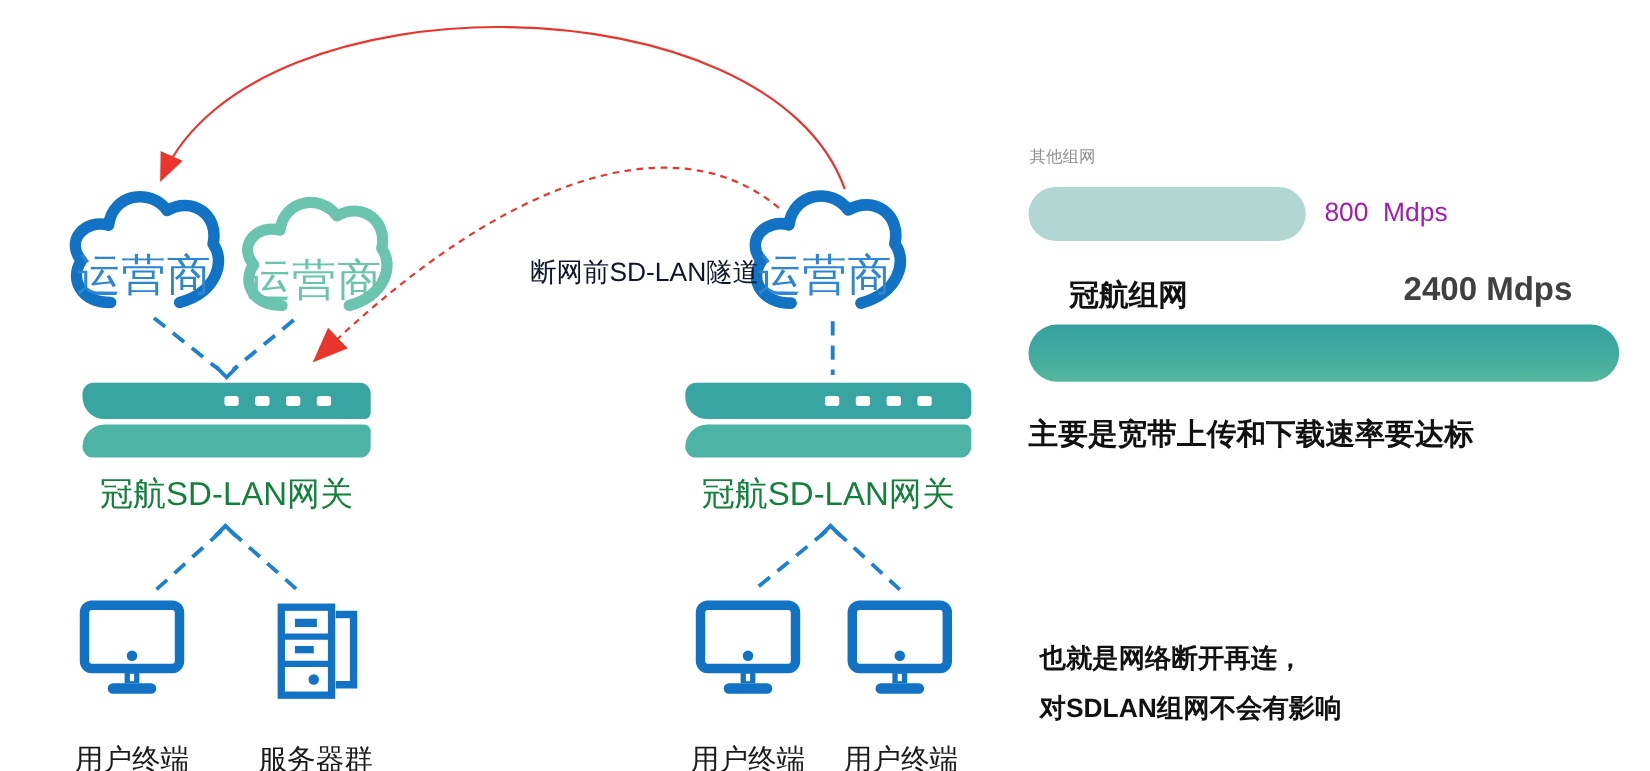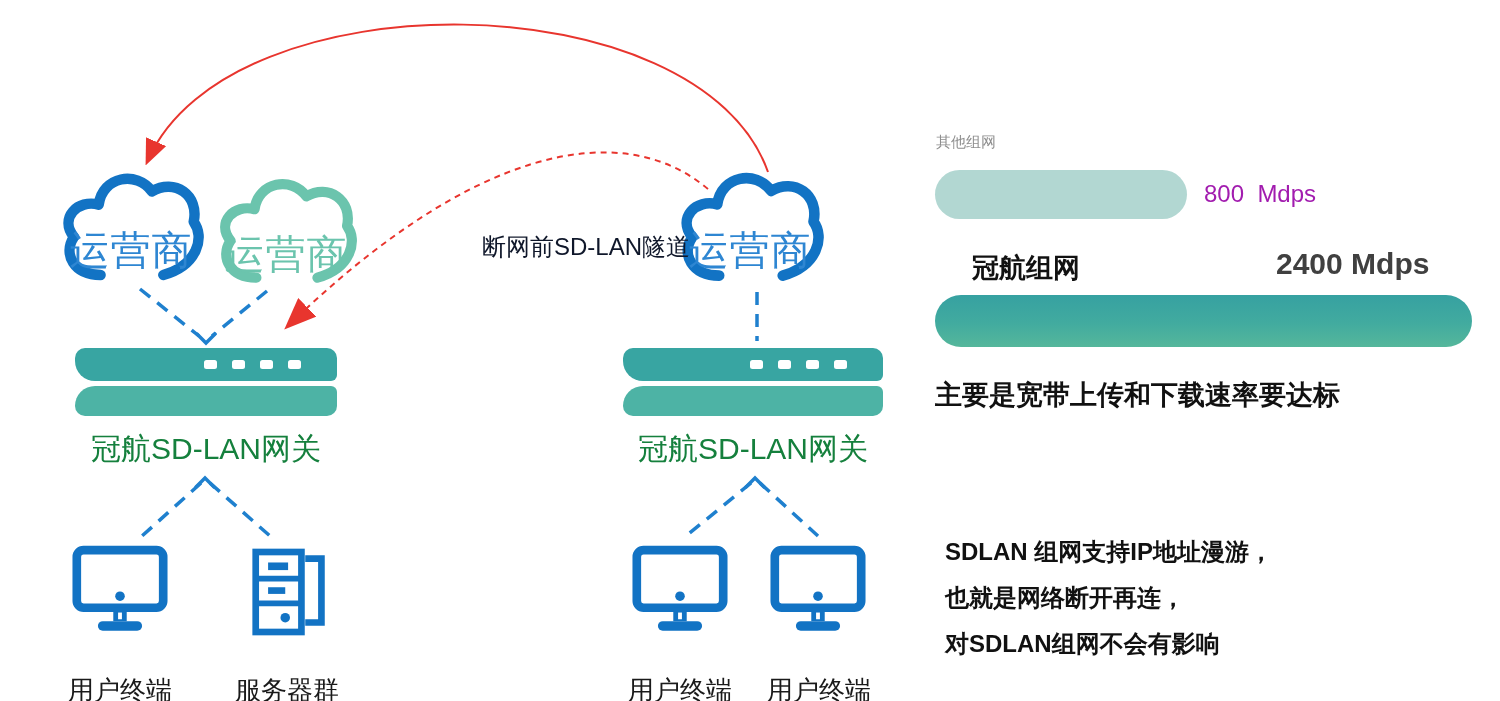--- a/index.html
+++ b/index.html
@@ -180,17 +180,16 @@
   <div class="other-label">其他组网</div>
   <div class="bar-light"></div>
   <div class="other-value">800  Mdps</div>
 
   <div class="gh-label">冠航组网</div>
   <div class="gh-value">2400 Mdps</div>
   <div class="bar-dark"></div>
 
   <div class="gh-caption">主要是宽带上传和下载速率要达标</div>
 
-  <div class="note-line note-1">SDLAN 组网支持IP地址漫游，</div>
   <div class="note-line note-2">也就是网络断开再连，</div>
   <div class="note-line note-3">对SDLAN组网不会有影响</div>
 
 </div>
 
 </body></html>

